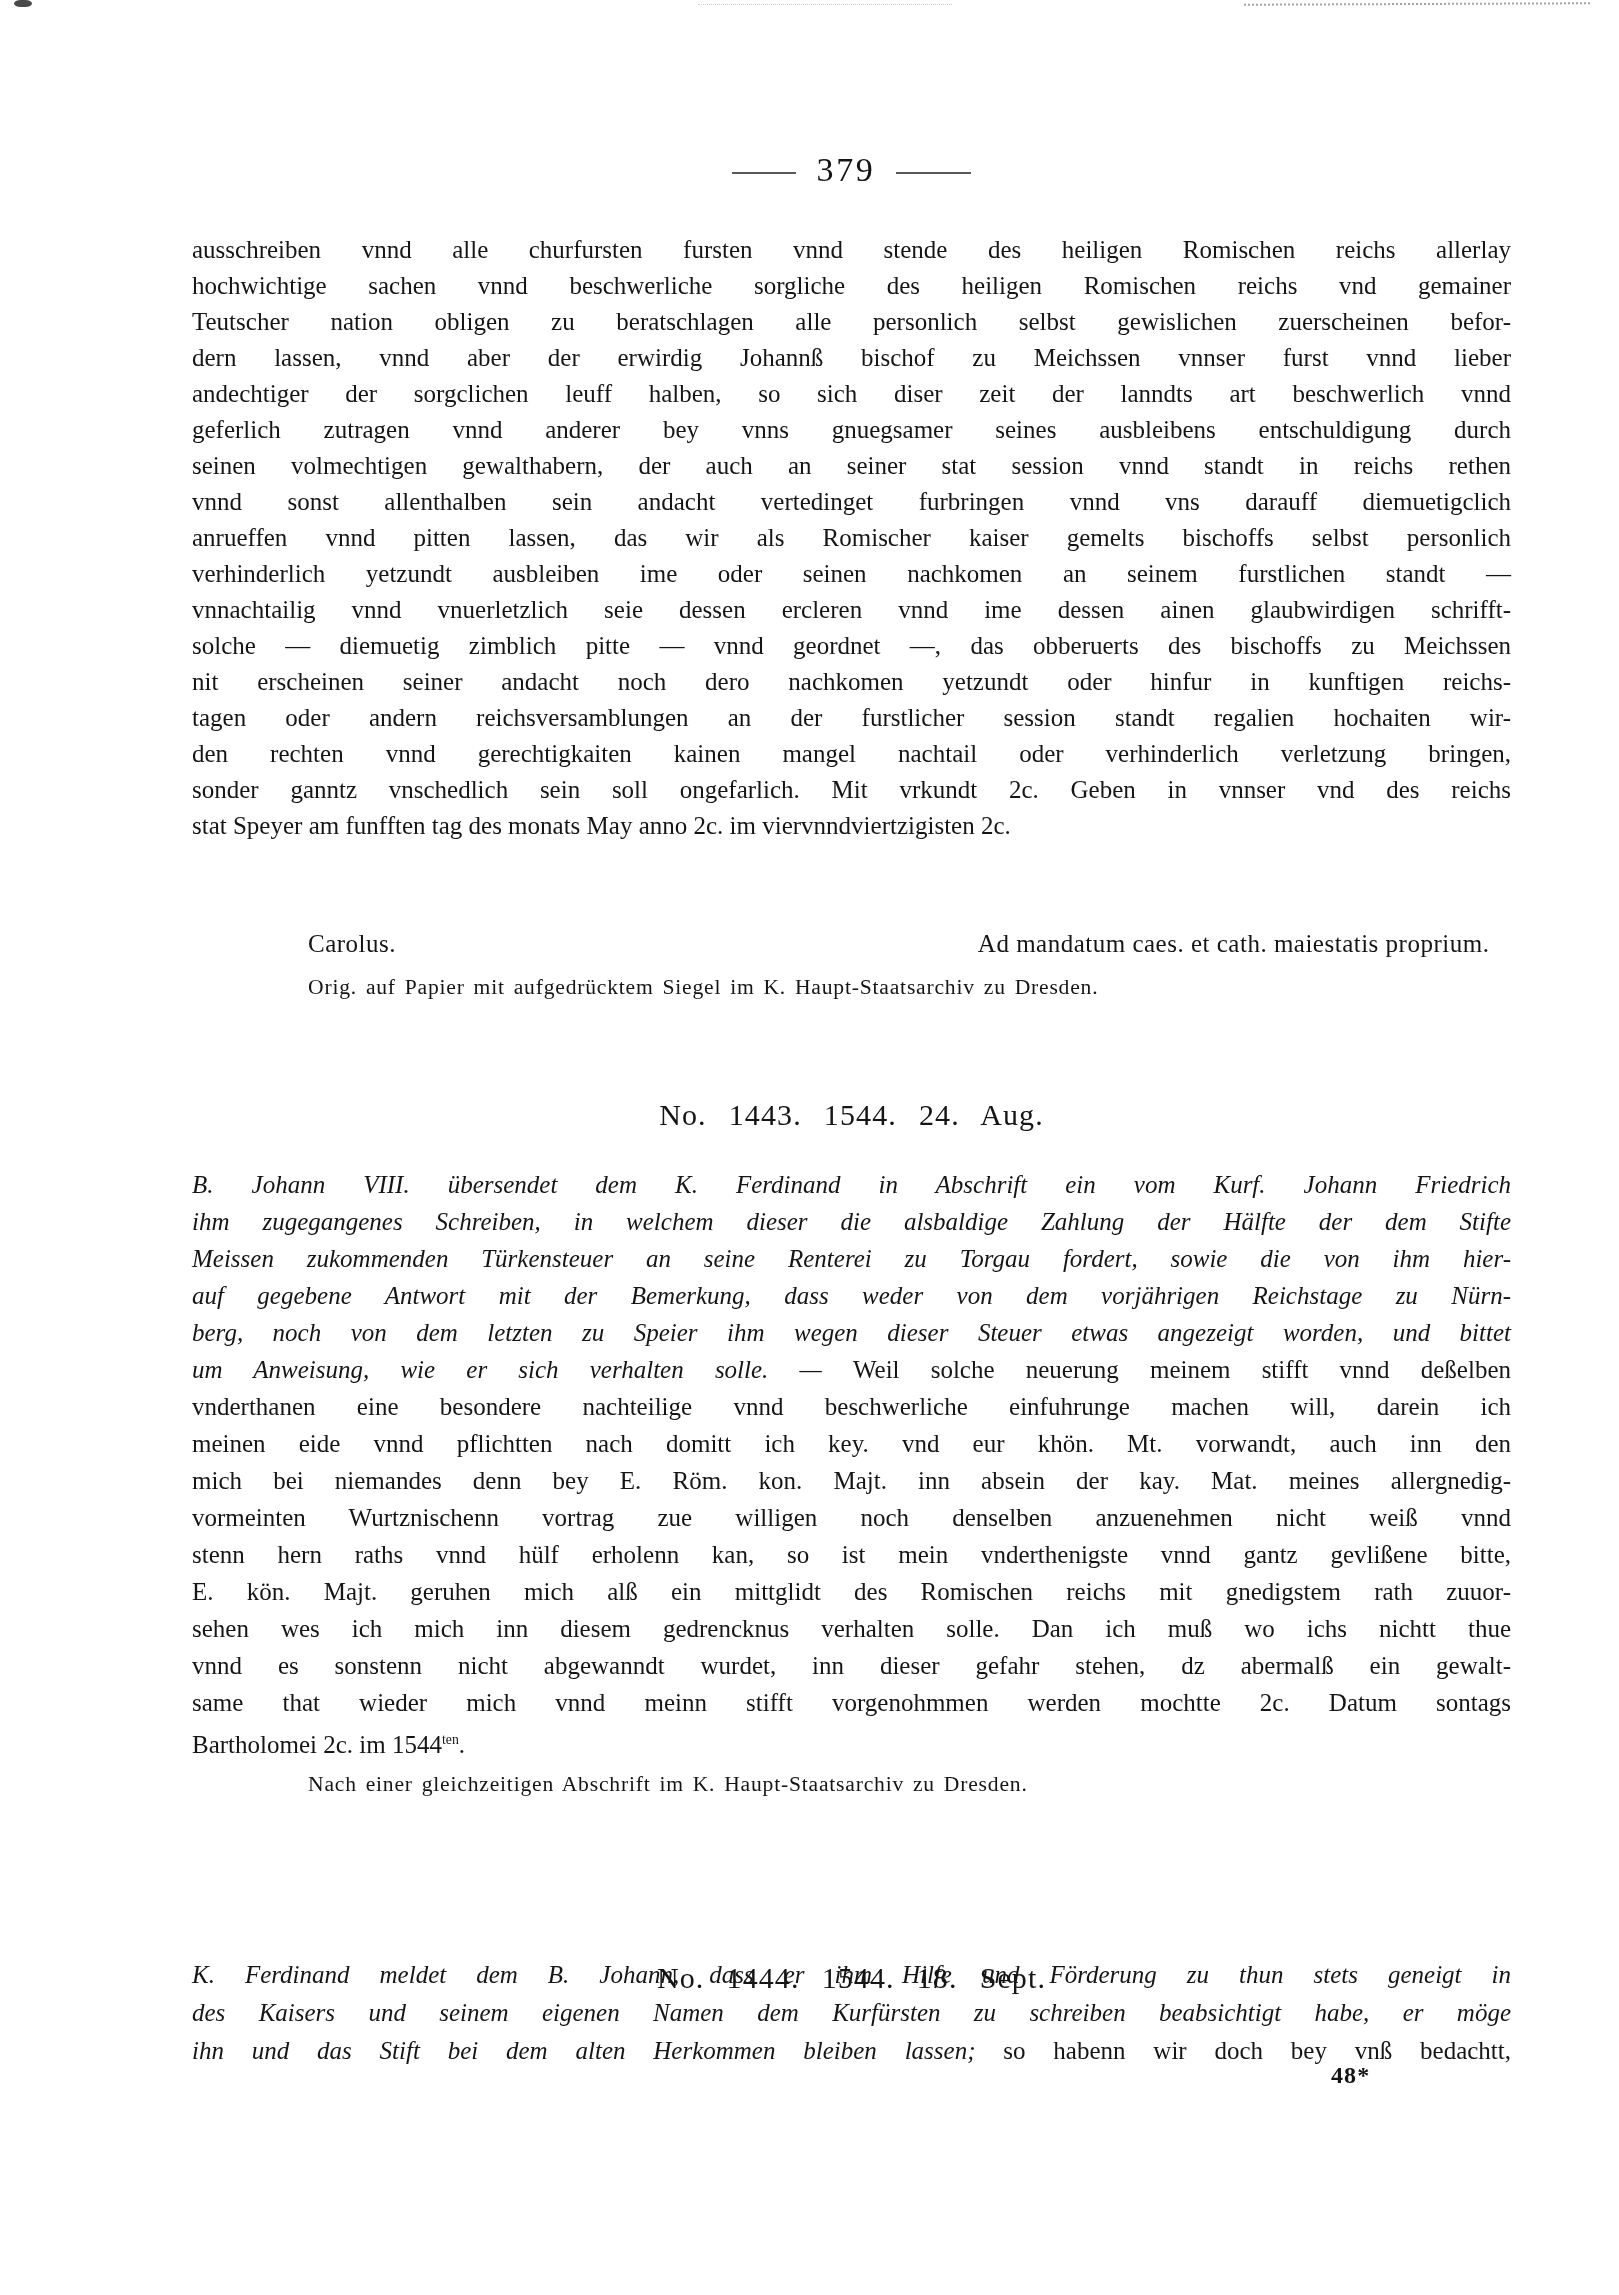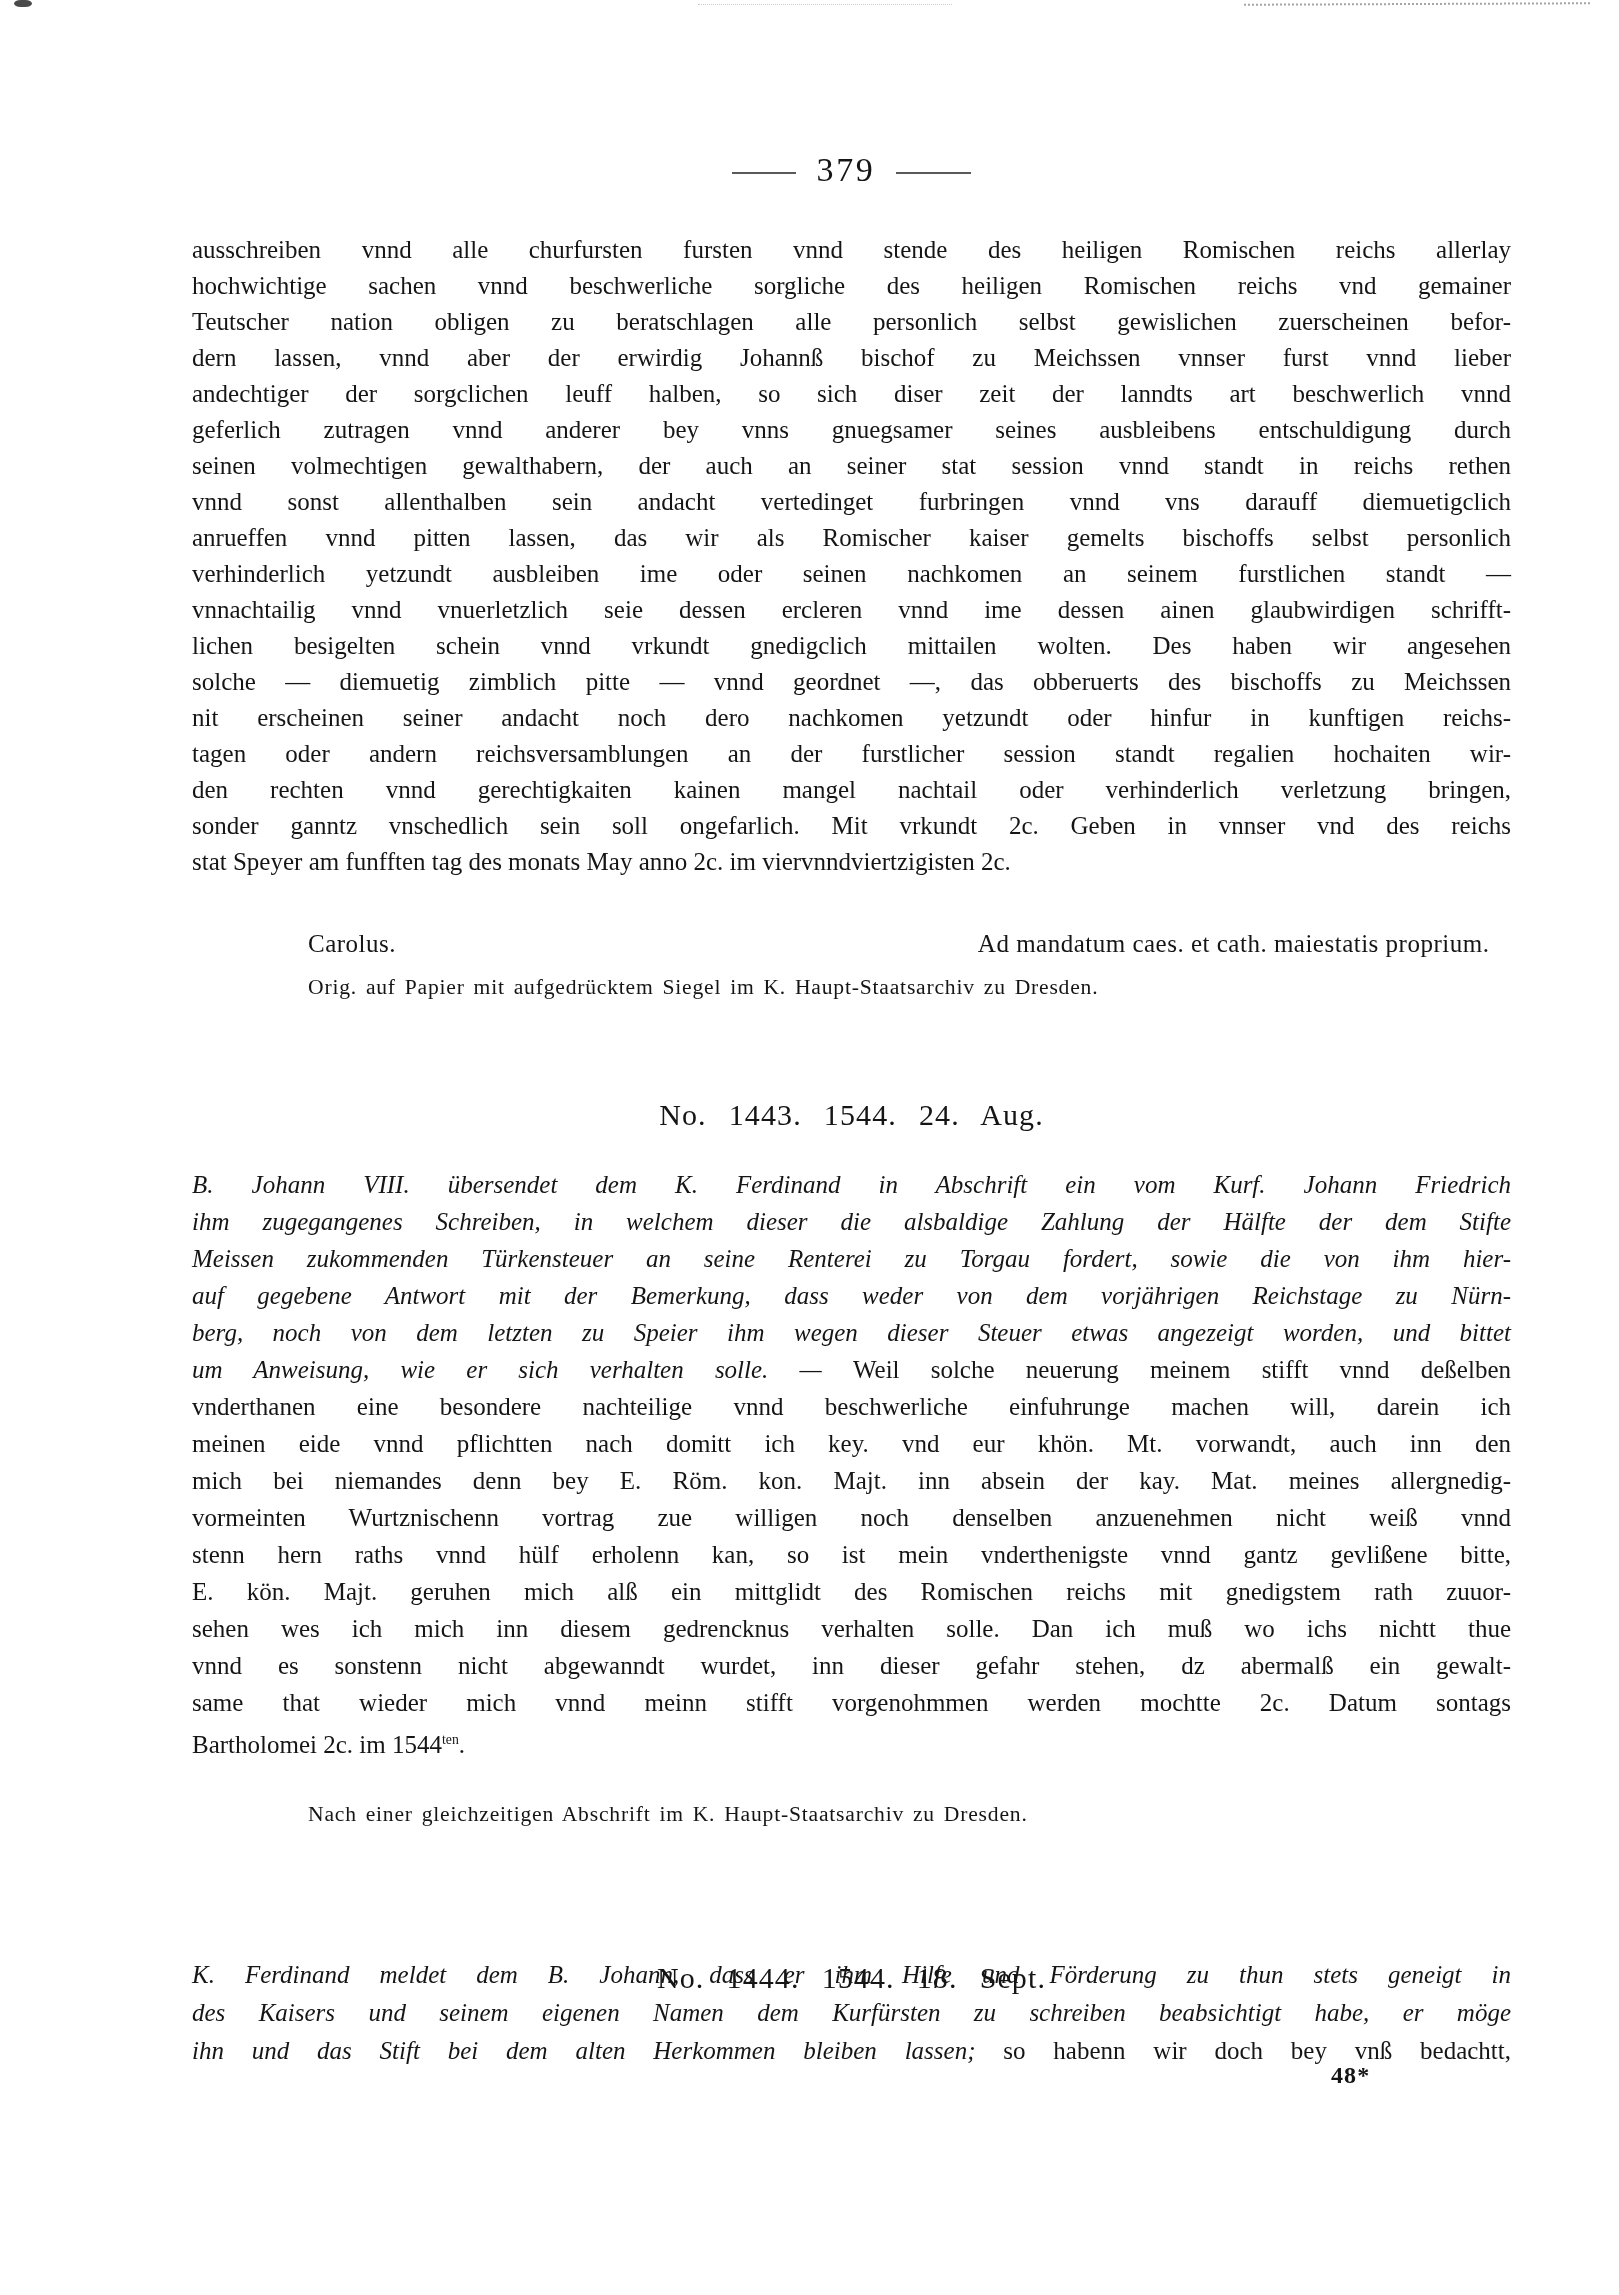--- a/index.html
+++ b/index.html
@@ -47,21 +47,21 @@
     display: flex; justify-content: space-between;
     padding-left: 116px; padding-right: 21.6px; box-sizing: border-box;
     letter-spacing: 0.5px;
   }
   .source-note {
     font-size: 21.6px; line-height: 28px;
     padding-left: 116px; box-sizing: border-box;
     letter-spacing: 0.8px; word-spacing: 2.7px;
   }
   .note-1 { top: 973px; }
-  .note-2 { top: 1770px; margin-top: 30px; }
+  .note-2 { top: 1770px; }
 
   .doc-heading {
     text-align: center; font-size: 30px; line-height: 35px;
     word-spacing: 0.45em; letter-spacing: 1.1px;
   }
   .heading-1443 { top: 1097px; }
   .heading-1444 { top: 1960px; }
 
   sup.ordinal { font-size: 55%; vertical-align: super; letter-spacing: 0; }
 
@@ -91,21 +91,20 @@
         <div class="jline">hochwichtige sachen vnnd beschwerliche sorgliche des heiligen Romischen reichs vnd gemainer</div>
         <div class="jline">Teutscher nation obligen zu beratschlagen alle personlich selbst gewislichen zuerscheinen befor-</div>
         <div class="jline">dern lassen, vnnd aber der erwirdig Johannß bischof zu Meichssen vnnser furst vnnd lieber</div>
         <div class="jline">andechtiger der sorgclichen leuff halben, so sich diser zeit der lanndts art beschwerlich vnnd</div>
         <div class="jline">geferlich zutragen vnnd anderer bey vnns gnuegsamer seines ausbleibens entschuldigung durch</div>
         <div class="jline">seinen volmechtigen gewalthabern, der auch an seiner stat session vnnd standt in reichs rethen</div>
         <div class="jline">vnnd sonst allenthalben sein andacht vertedinget furbringen vnnd vns darauff diemuetigclich</div>
         <div class="jline">anrueffen vnnd pitten lassen, das wir als Romischer kaiser gemelts bischoffs selbst personlich</div>
         <div class="jline">verhinderlich yetzundt ausbleiben ime oder seinen nachkomen an seinem furstlichen standt —</div>
         <div class="jline">vnnachtailig vnnd vnuerletzlich seie dessen ercleren vnnd ime dessen ainen glaubwirdigen schrifft-</div>
-        <div class="jline">lichen besigelten schein vnnd vrkundt gnedigclich mittailen wolten.  Des haben wir angesehen</div>
         <div class="jline">solche — diemuetig zimblich pitte — vnnd geordnet —, das obberuerts des bischoffs zu Meichssen</div>
         <div class="jline">nit erscheinen seiner andacht noch dero nachkomen yetzundt oder hinfur in kunftigen reichs-</div>
         <div class="jline">tagen oder andern reichsversamblungen an der furstlicher session standt regalien hochaiten wir-</div>
         <div class="jline">den rechten vnnd gerechtigkaiten kainen mangel nachtail oder verhinderlich verletzung bringen,</div>
         <div class="jline">sonder ganntz vnschedlich sein soll ongefarlich.  Mit vrkundt 2c.  Geben in vnnser vnd des reichs</div>
       </div>
     <div class="lline">stat Speyer am funfften tag des monats May anno 2c. im viervnndviertzigisten 2c.</div>
   </div>
 
   <div class="block signature-row">

